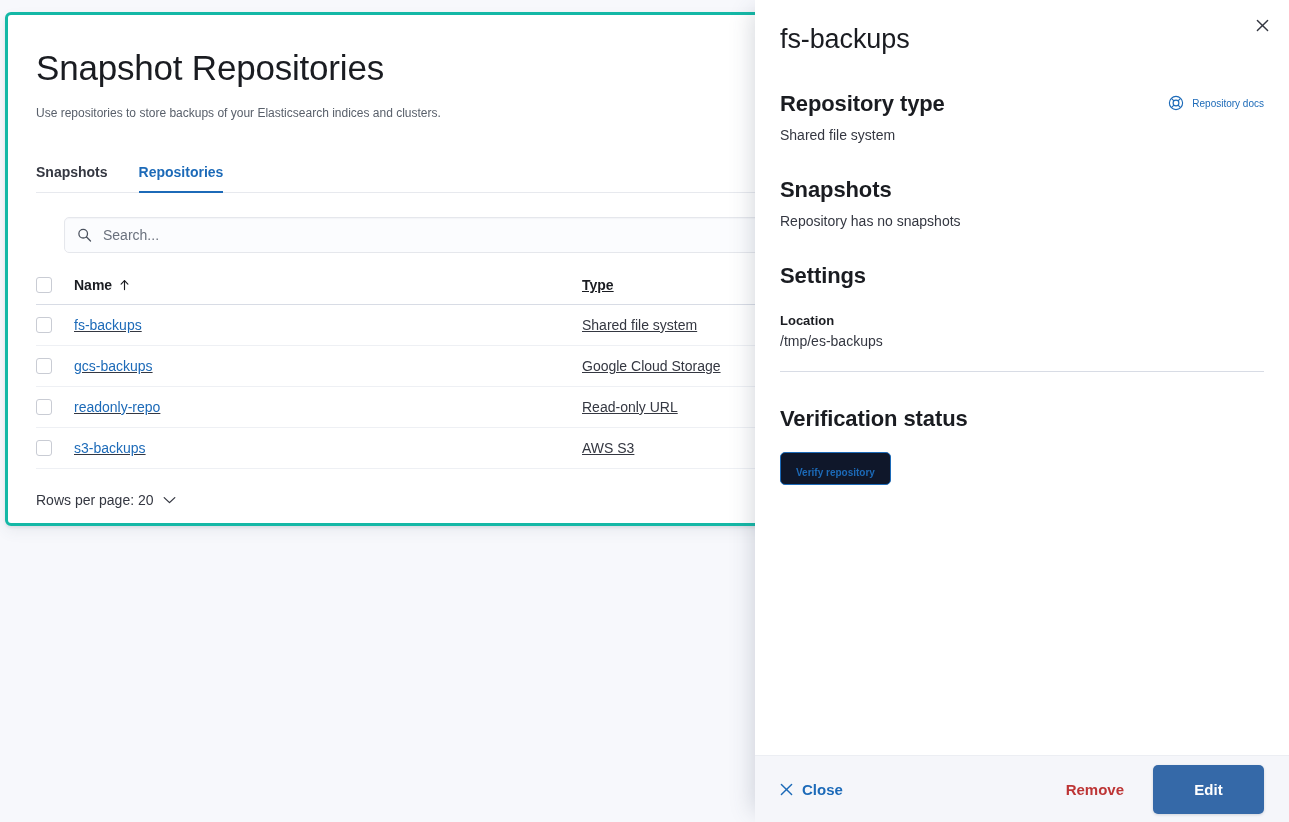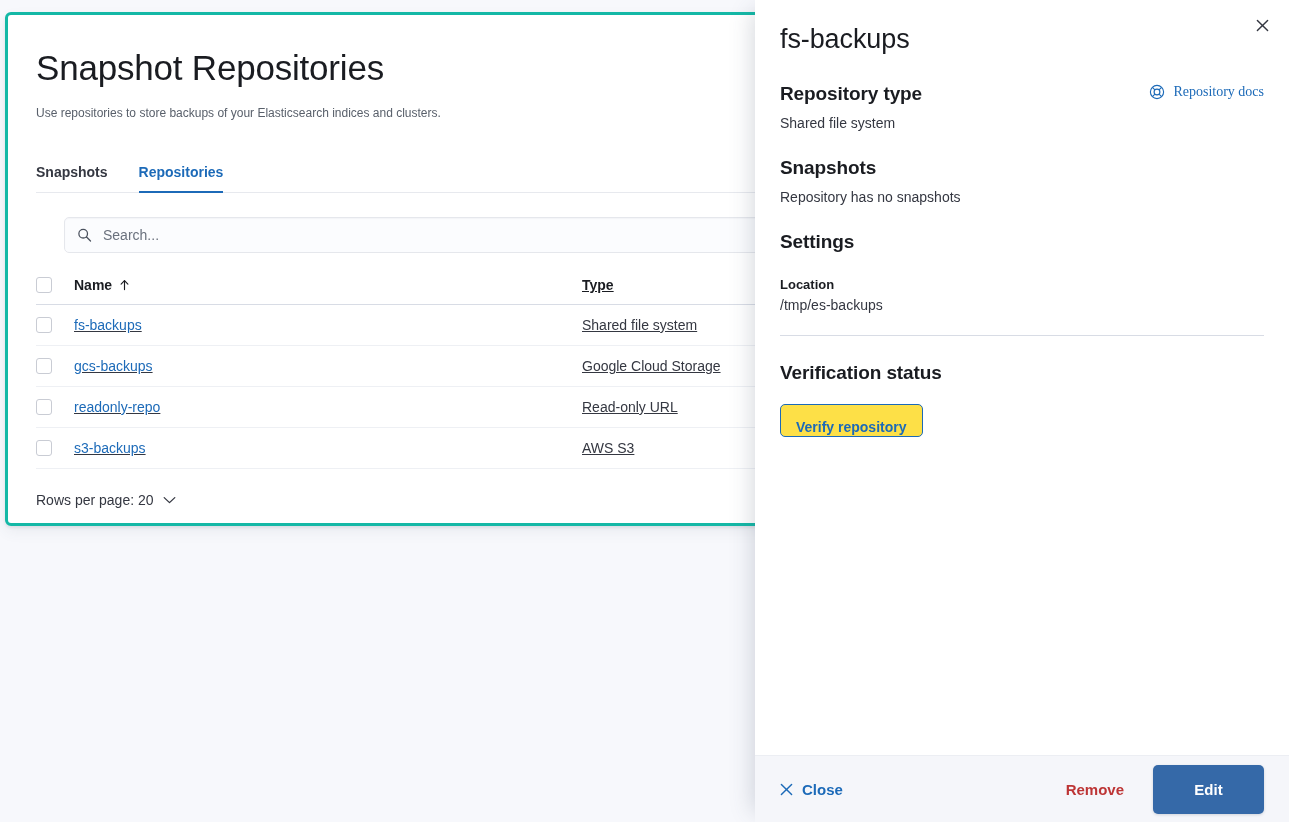--- a/index.html
+++ b/index.html
@@ -217,42 +217,42 @@
     letter-spacing: -0.1px;
   }
 
   .section-head-row {
     margin-top: 26px;
     display: flex;
     align-items: baseline;
     justify-content: space-between;
   }
   .section-title {
-    font-size: 19px;
+    font-size: 22px;
     font-weight: 700;
     color: #1a1c21;
     letter-spacing: -0.1px;
+    margin-top: 8px;
   }
   .section-value {
     margin-top: 10px;
     font-size: 14px;
     color: #343741;
   }
 
   .docs-link {
     display: inline-flex;
     align-items: center;
     gap: 8px;
     color: #1c6ab8;
-    font-size: 14px;
+    font-size: 10px;
     font-weight: 400;
     text-decoration: none;
     cursor: pointer;
     white-space: nowrap;
-    font-family: Liberation Serif, serif;
   }
   .docs-icon { width: 16px; height: 16px; display: block; }
 
   .field-label {
     margin-top: 24px;
     font-size: 13px;
     font-weight: 700;
     color: #1a1c21;
   }
   .field-value {
@@ -264,25 +264,25 @@
   .hr {
     margin-top: 22px;
     height: 1px;
     background: #d8dce5;
   }
 
   .verify-btn {
     margin-top: 20px;
     height: 33px;
     padding: 14px 15px;
-    background: #fde047;
+    background: #0f172a;
     border: 1px solid #1c6ab8;
     border-radius: 5px;
     color: #1c6ab8;
-    font-size: 14px;
+    font-size: 10px;
     font-weight: 600;
     font-family: "Liberation Sans", sans-serif;
     cursor: pointer;
   }
 
   
   .flyout-footer {
     flex: 0 0 67px;
     background: #f5f6fa;
     border-top: 1px solid #eceef3;

